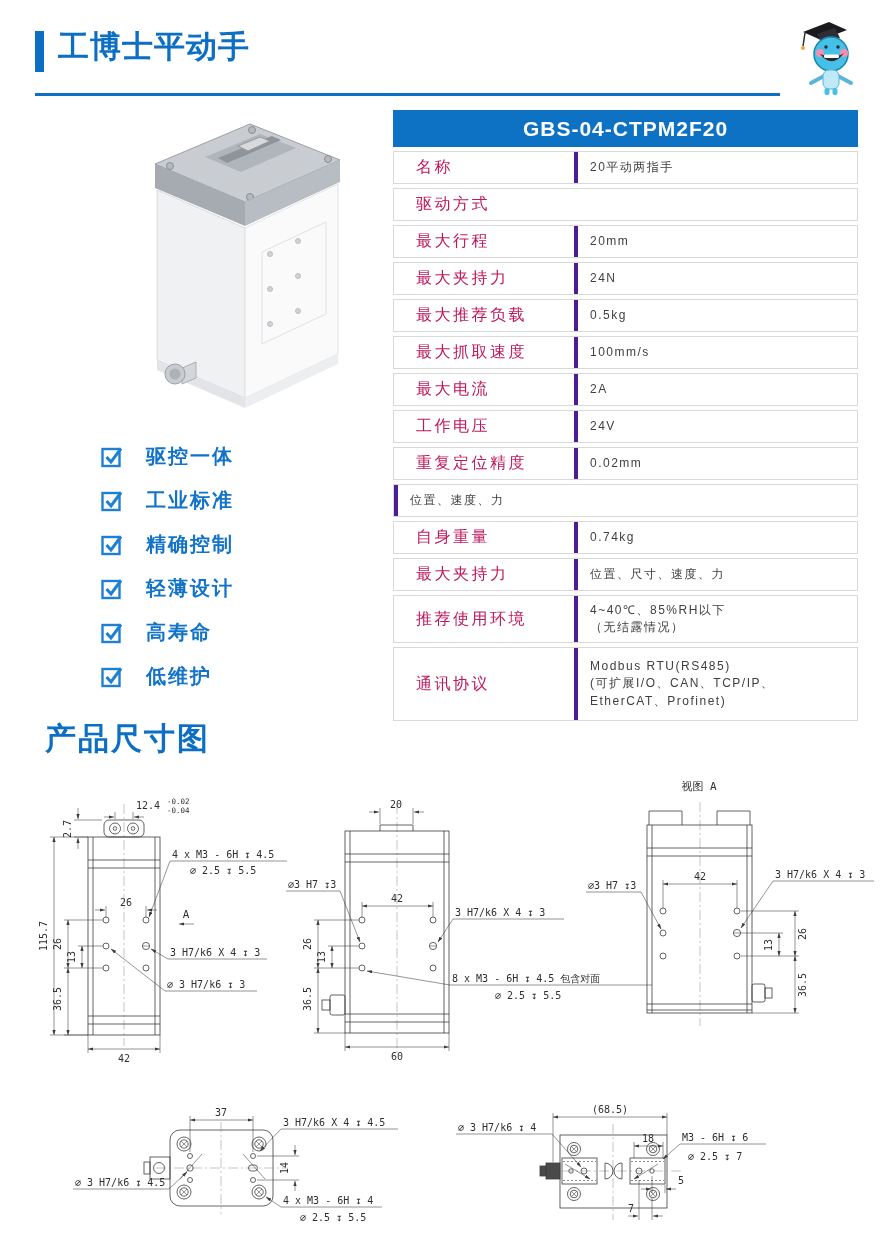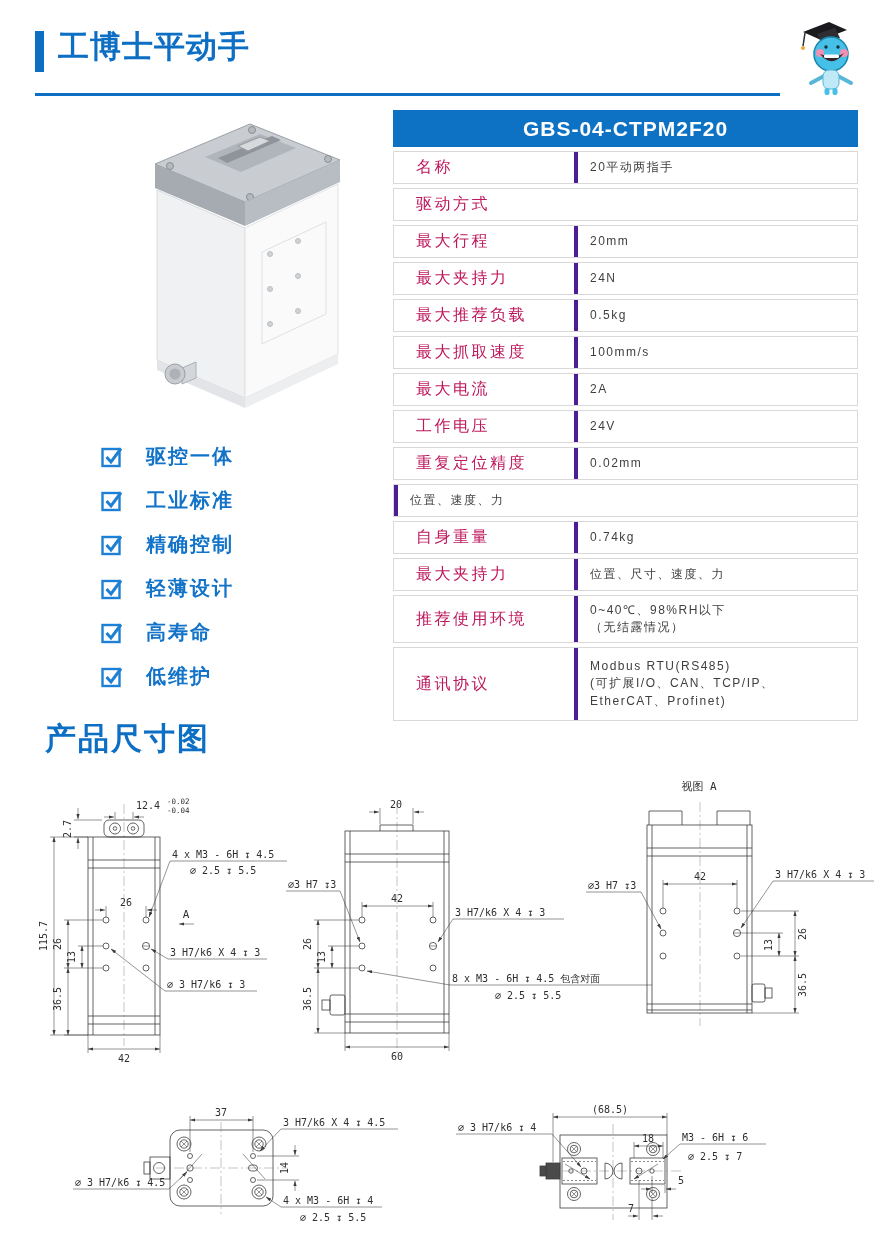--- a/index.html
+++ b/index.html
@@ -136,21 +136,21 @@
     <div class="spec-row">
         <div class="spec-label">自身重量</div>
         <div class="spec-value">0.74kg</div>
       </div>
     <div class="spec-row">
         <div class="spec-label">最大夹持力</div>
         <div class="spec-value">位置、尺寸、速度、力</div>
       </div>
     <div class="spec-row h2">
         <div class="spec-label">推荐使用环境</div>
-        <div class="spec-value">0~40℃、98%RH以下
+        <div class="spec-value">4~40℃、85%RH以下
 （无结露情况）</div>
       </div>
     <div class="spec-row h3">
         <div class="spec-label">通讯协议</div>
         <div class="spec-value">Modbus RTU(RS485)
 (可扩展I/O、CAN、TCP/IP、
 EtherCAT、Profinet)</div>
       </div>
   </section>
 

